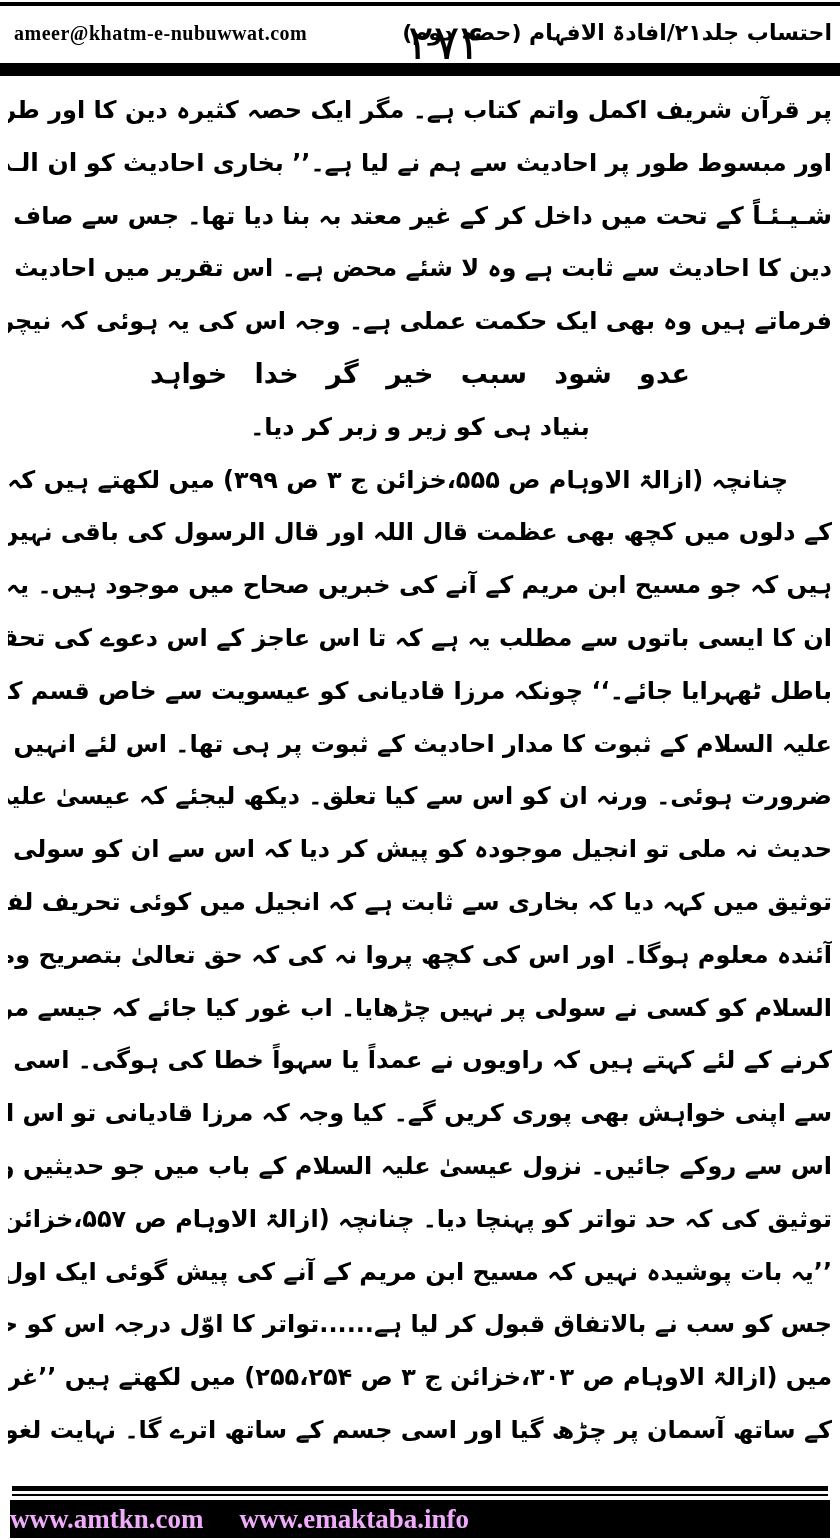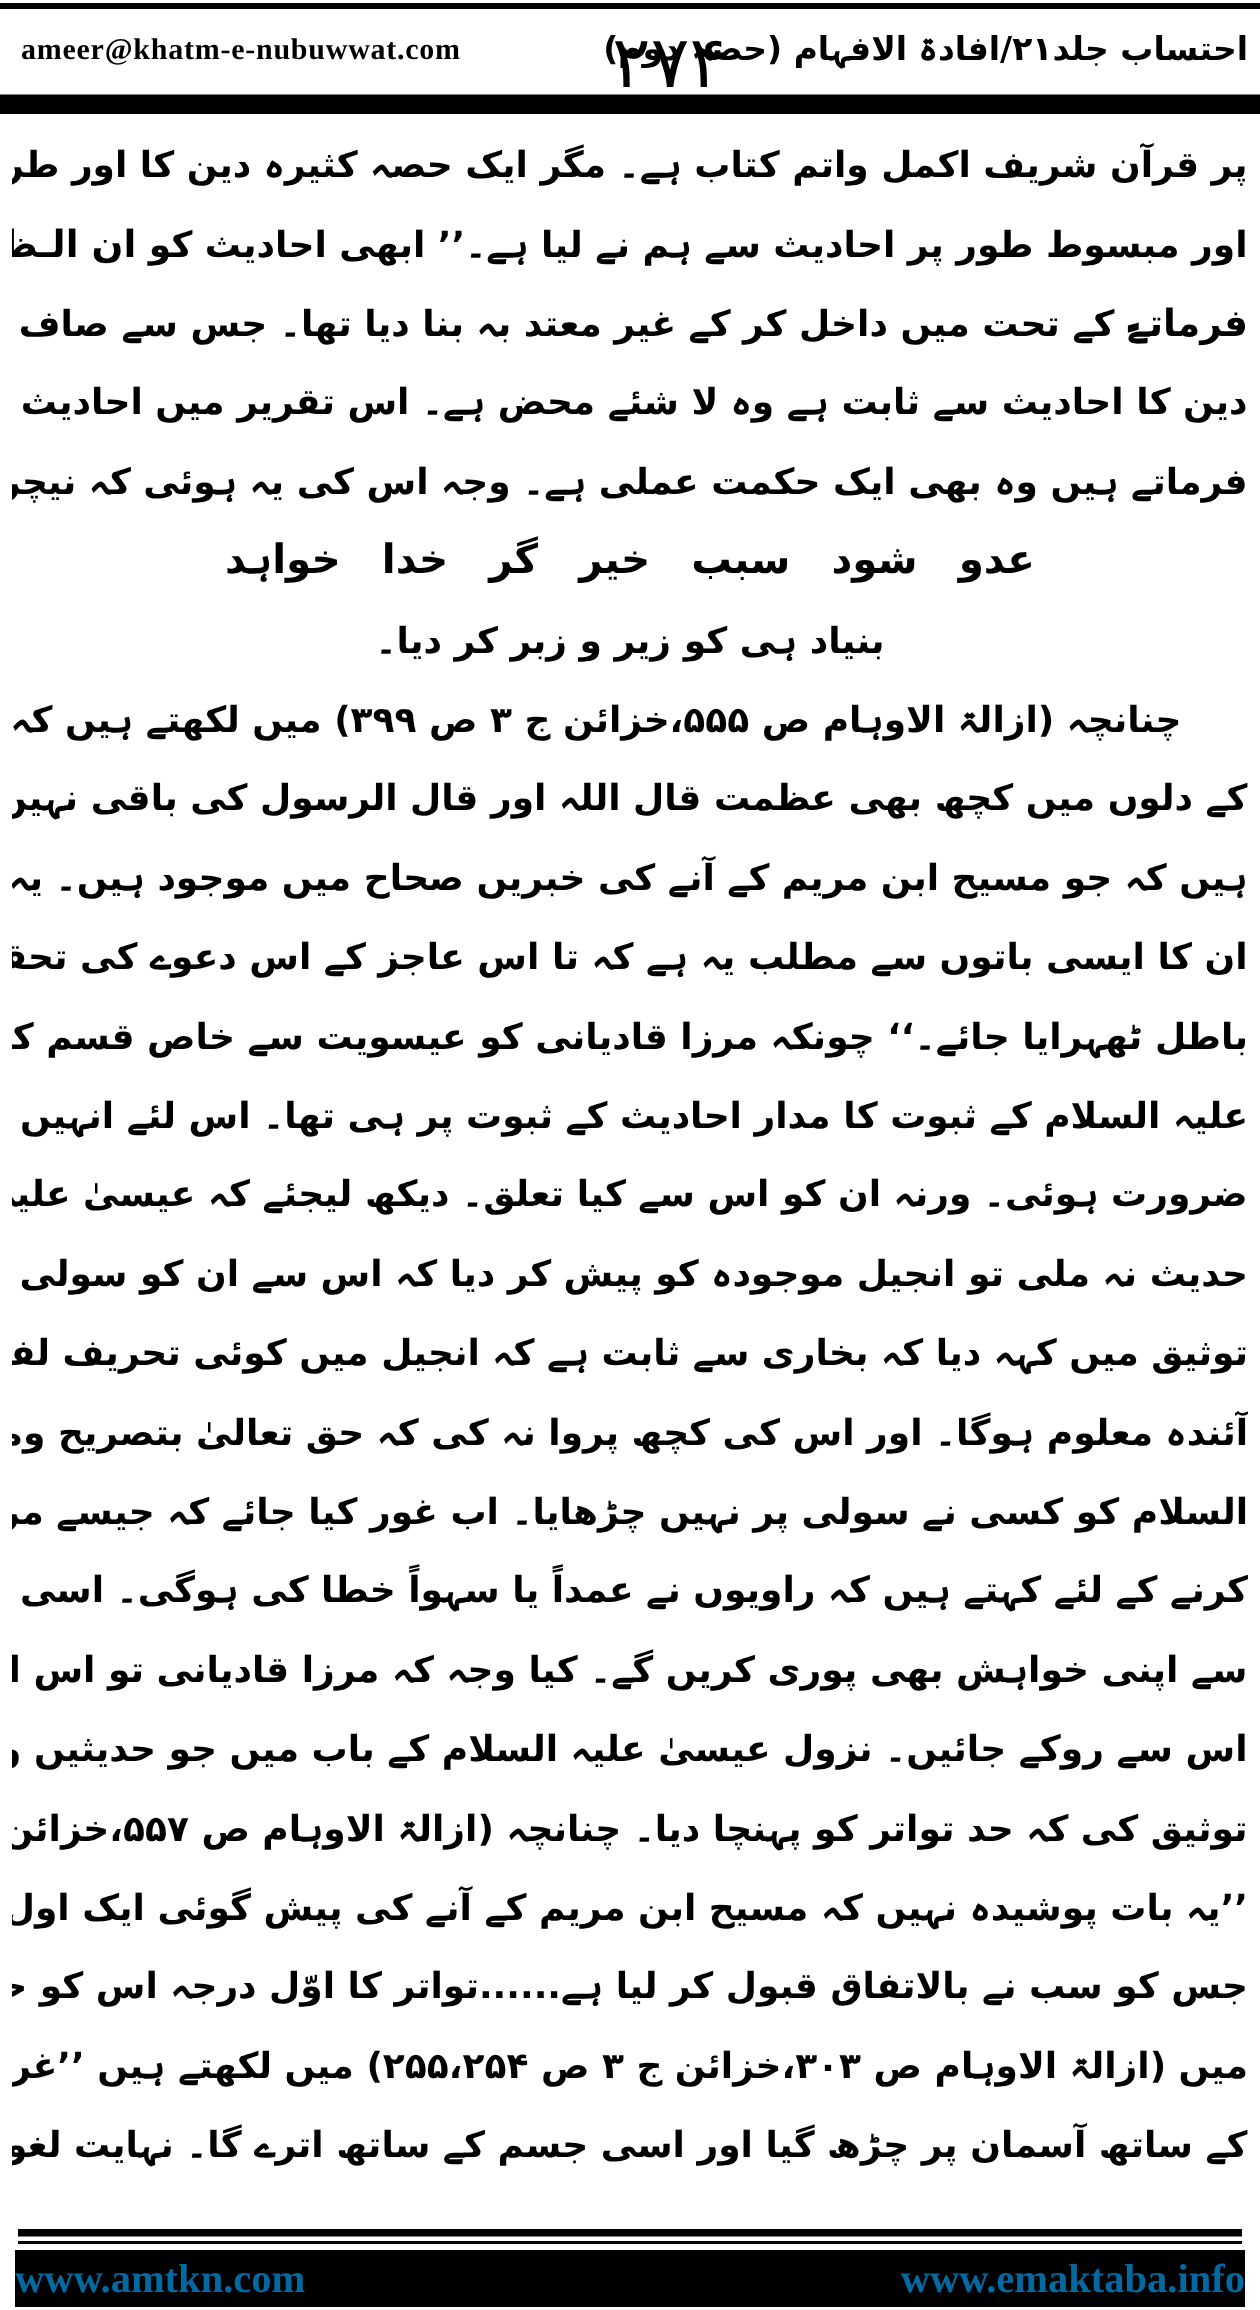--- a/index.html
+++ b/index.html
@@ -94,24 +94,24 @@
     position: absolute;
     top: 1494px; left: 12px; right: 12px;
     height: 2px;
     background: #000000;
   }
   .footer-bar {
     position: absolute;
     top: 1500px; left: 10px;
     width: 820px; height: 38px;
     background: #000000;
-    color: #0369a1;
+    color: #f0abfc;
     display: flex;
     align-items: center;
-    justify-content: space-between;
+    justify-content: flex-start;
     gap: 36px;
     font-family: "Liberation Serif", serif;
     font-weight: bold;
     font-size: 27px;
     direction: ltr;
   }
 </style>
 </head>
 <body>
 
@@ -122,22 +122,22 @@
   <div class="header">
     <span class="email">ameer@khatm-e-nubuwwat.com</span>
     <span class="pageno">۲۷۴</span>
     <span class="title">احتساب جلد۲۱/افادۃ الافہام (حصہ دوم)</span>
   </div>
 
   <div class="header-rule"></div>
 
   <div class="body-text">
       <div class="line"><span>پر قرآن شریف اکمل واتم کتاب ہے۔ مگر ایک حصہ کثیرہ دین کا اور طریقہ عبادات وغیرہ کا مفصل</span></div>
-      <div class="line"><span>اور مبسوط طور پر احادیث سے ہم نے لیا ہے۔’’ ابھی احادیث کو </span><span class="seg-arabic">ان الـظـن لا یغنی من الحق</span></div>
-      <div class="line"><span class="seg-arabic">فرماتےً</span><span> کے تحت میں داخل کر کے غیر معتد بہ بنا دیا تھا۔ جس سے صاف ظاہر ہے کہ جو حصۂ کثیرہ</span></div>
+      <div class="line"><span>اور مبسوط طور پر احادیث سے ہم نے لیا ہے۔’’ بخاری احادیث کو </span><span class="seg-arabic">ان الـظـن لا یغنی من الحق</span></div>
+      <div class="line"><span class="seg-arabic">شـیـئـاً</span><span> کے تحت میں داخل کر کے غیر معتد بہ بنا دیا تھا۔ جس سے صاف ظاہر ہے کہ جو حصۂ کثیرہ</span></div>
       <div class="line"><span>دین کا احادیث سے ثابت ہے وہ لا شئے محض ہے۔ اس تقریر میں احادیث کی وقعت جو بیان</span></div>
       <div class="line"><span>فرماتے ہیں وہ بھی ایک حکمت عملی ہے۔ وجہ اس کی یہ ہوئی کہ نیچروں نے مرزا قادیانی کی مسیحائی کی</span></div>
       <div class="line center verse"><span>عدو شود سبب خیر گر خدا خواہد</span></div>
       <div class="line center"><span>بنیاد ہی کو زیر و زبر کر دیا۔</span></div>
       <div class="line indent"><span>چنانچہ (ازالۃ الاوہام ص ۵۵۵،خزائن ج ۳ ص ۳۹۹) میں لکھتے ہیں کہ ’’حال کے نیچری جن</span></div>
       <div class="line"><span>کے دلوں میں کچھ بھی عظمت قال اللہ اور قال الرسول کی باقی نہیں رہی یہ بے اصل خیال پیش کرتے</span></div>
       <div class="line"><span>ہیں کہ جو مسیح ابن مریم کے آنے کی خبریں صحاح میں موجود ہیں۔ یہ تمام خبریں ہی غلط ہیں۔ شاید</span></div>
       <div class="line"><span>ان کا ایسی باتوں سے مطلب یہ ہے کہ تا اس عاجز کے اس دعوے کی تحقیر کر کے کسی طرح اس کو</span></div>
       <div class="line"><span>باطل ٹھہرایا جائے۔‘‘ چونکہ مرزا قادیانی کو عیسویت سے خاص قسم کی دل چسپی ہے اور نزول عیسیٰ</span></div>
       <div class="line"><span>علیہ السلام کے ثبوت کا مدار احادیث کے ثبوت پر ہی تھا۔ اس لئے انہیں احادیث کے توثیق کی</span></div>

